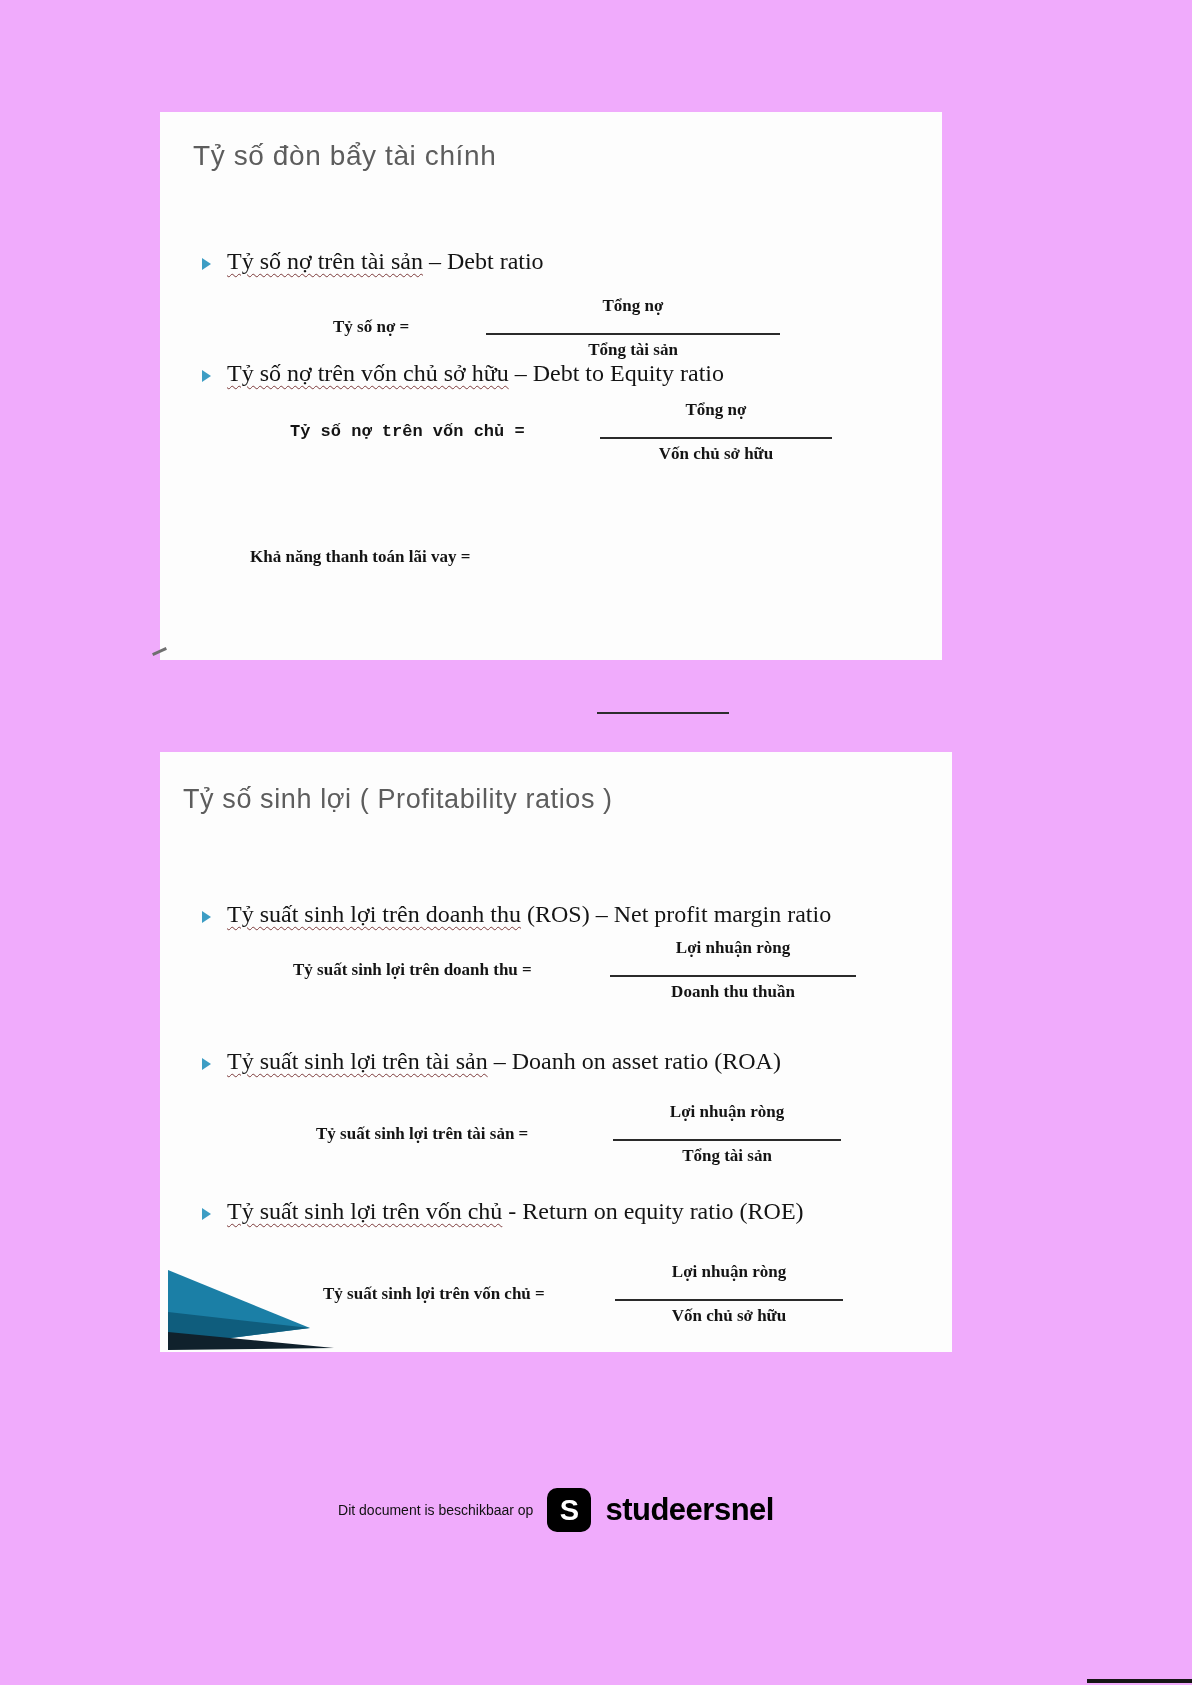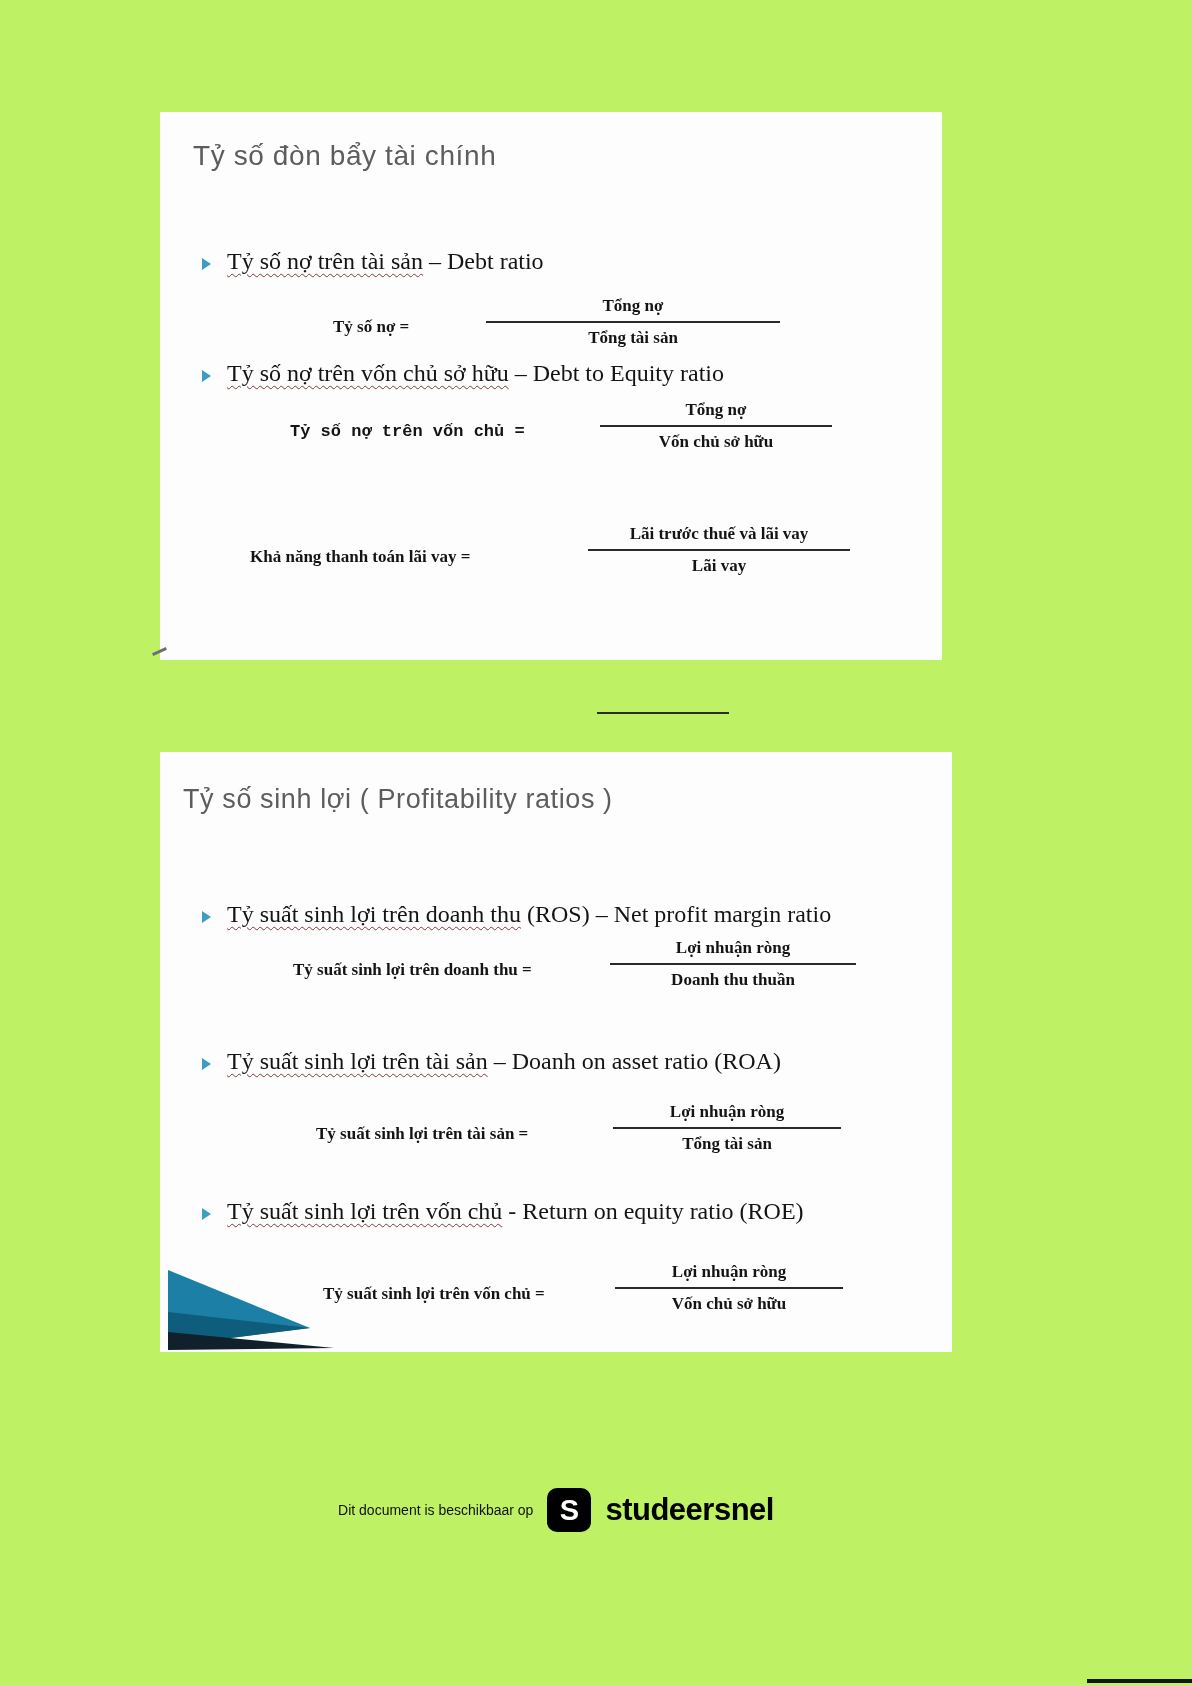--- a/index.html
+++ b/index.html
@@ -1,20 +1,20 @@
 <!DOCTYPE html>
 <html><head>
 <meta charset="utf-8">
 <style>
   * { margin:0; padding:0; box-sizing:border-box; }
   html,body { background:#ffffff; }
   .page {
     position:relative;
     width:1192px; height:1685px;
-    background:#bef264;
+    background:#f0abfc;
     font-family:"Liberation Serif", serif;
     overflow:hidden;
   }
   .slide-bg { position:absolute; background:#fdfdfd; }
   #slide1-bg { left:160px; top:112px; width:782px; height:548px; }
   #slide2-bg { left:160px; top:752px; width:792px; height:600px; }
 
   .slide-title {
     position:absolute;
     font-family:"Liberation Sans", sans-serif;
@@ -71,21 +71,21 @@
   #s2-f3-label { left:323px; top:1284px; }
 
   .fraction {
     position:absolute;
     text-align:center;
     font-size:17px;
     font-weight:bold;
     color:#141414;
     white-space:nowrap;
   }
-  .fraction .num { padding-bottom:5px; border-bottom:2px solid #2a2a2a;text-align:center; }
+  .fraction .num { padding-bottom:17px; border-bottom:2px solid #2a2a2a;text-align:center; }
   .fraction .den { padding-top:5px; }
   #s1-f1-frac { left:486px; top:296px; width:294px; }
   #s1-f2-frac { left:600px; top:400px; width:232px; }
   #s1-f3-frac { left:588px; top:524px; width:262px; }
   #s2-f1-frac { left:610px; top:938px; width:246px; }
   #s2-f2-frac { left:613px; top:1102px; width:228px; }
   #s2-f3-frac { left:615px; top:1262px; width:228px; }
 
   #s1-note {
     position:absolute;
@@ -180,24 +180,20 @@
     <span class="marker"></span>
     <span><span class="u">Tỷ số nợ trên vốn chủ sở hữu</span><span> – Debt to Equity ratio</span></span>
   </div>
   <div class="formula-label" id="s1-f2-label">Tỷ số nợ  trên vốn chủ  =</div>
   <div class="fraction" id="s1-f2-frac">
     <div class="num">Tổng nợ</div>
     <div class="den">Vốn chủ sở hữu</div>
   </div>
 
   <div class="formula-label" id="s1-f3-label">Khả năng thanh toán lãi vay  =</div>
-  <div class="fraction" id="s1-f3-frac">
-    <div class="num">Lãi trước thuế và lãi vay</div>
-    <div class="den">Lãi vay</div>
-  </div>
 
 
   <div id="edge-mark"></div>
   <div id="divider"></div>
 
   <div class="slide-title" id="s2-title">Tỷ số sinh lợi ( Profitability ratios )</div>
 
   <div class="bullet" id="s2-b1">
     <span class="marker"></span>
     <span><span class="u">Tỷ suất sinh lợi trên doanh thu</span><span> (ROS) – Net profit margin ratio</span></span>

